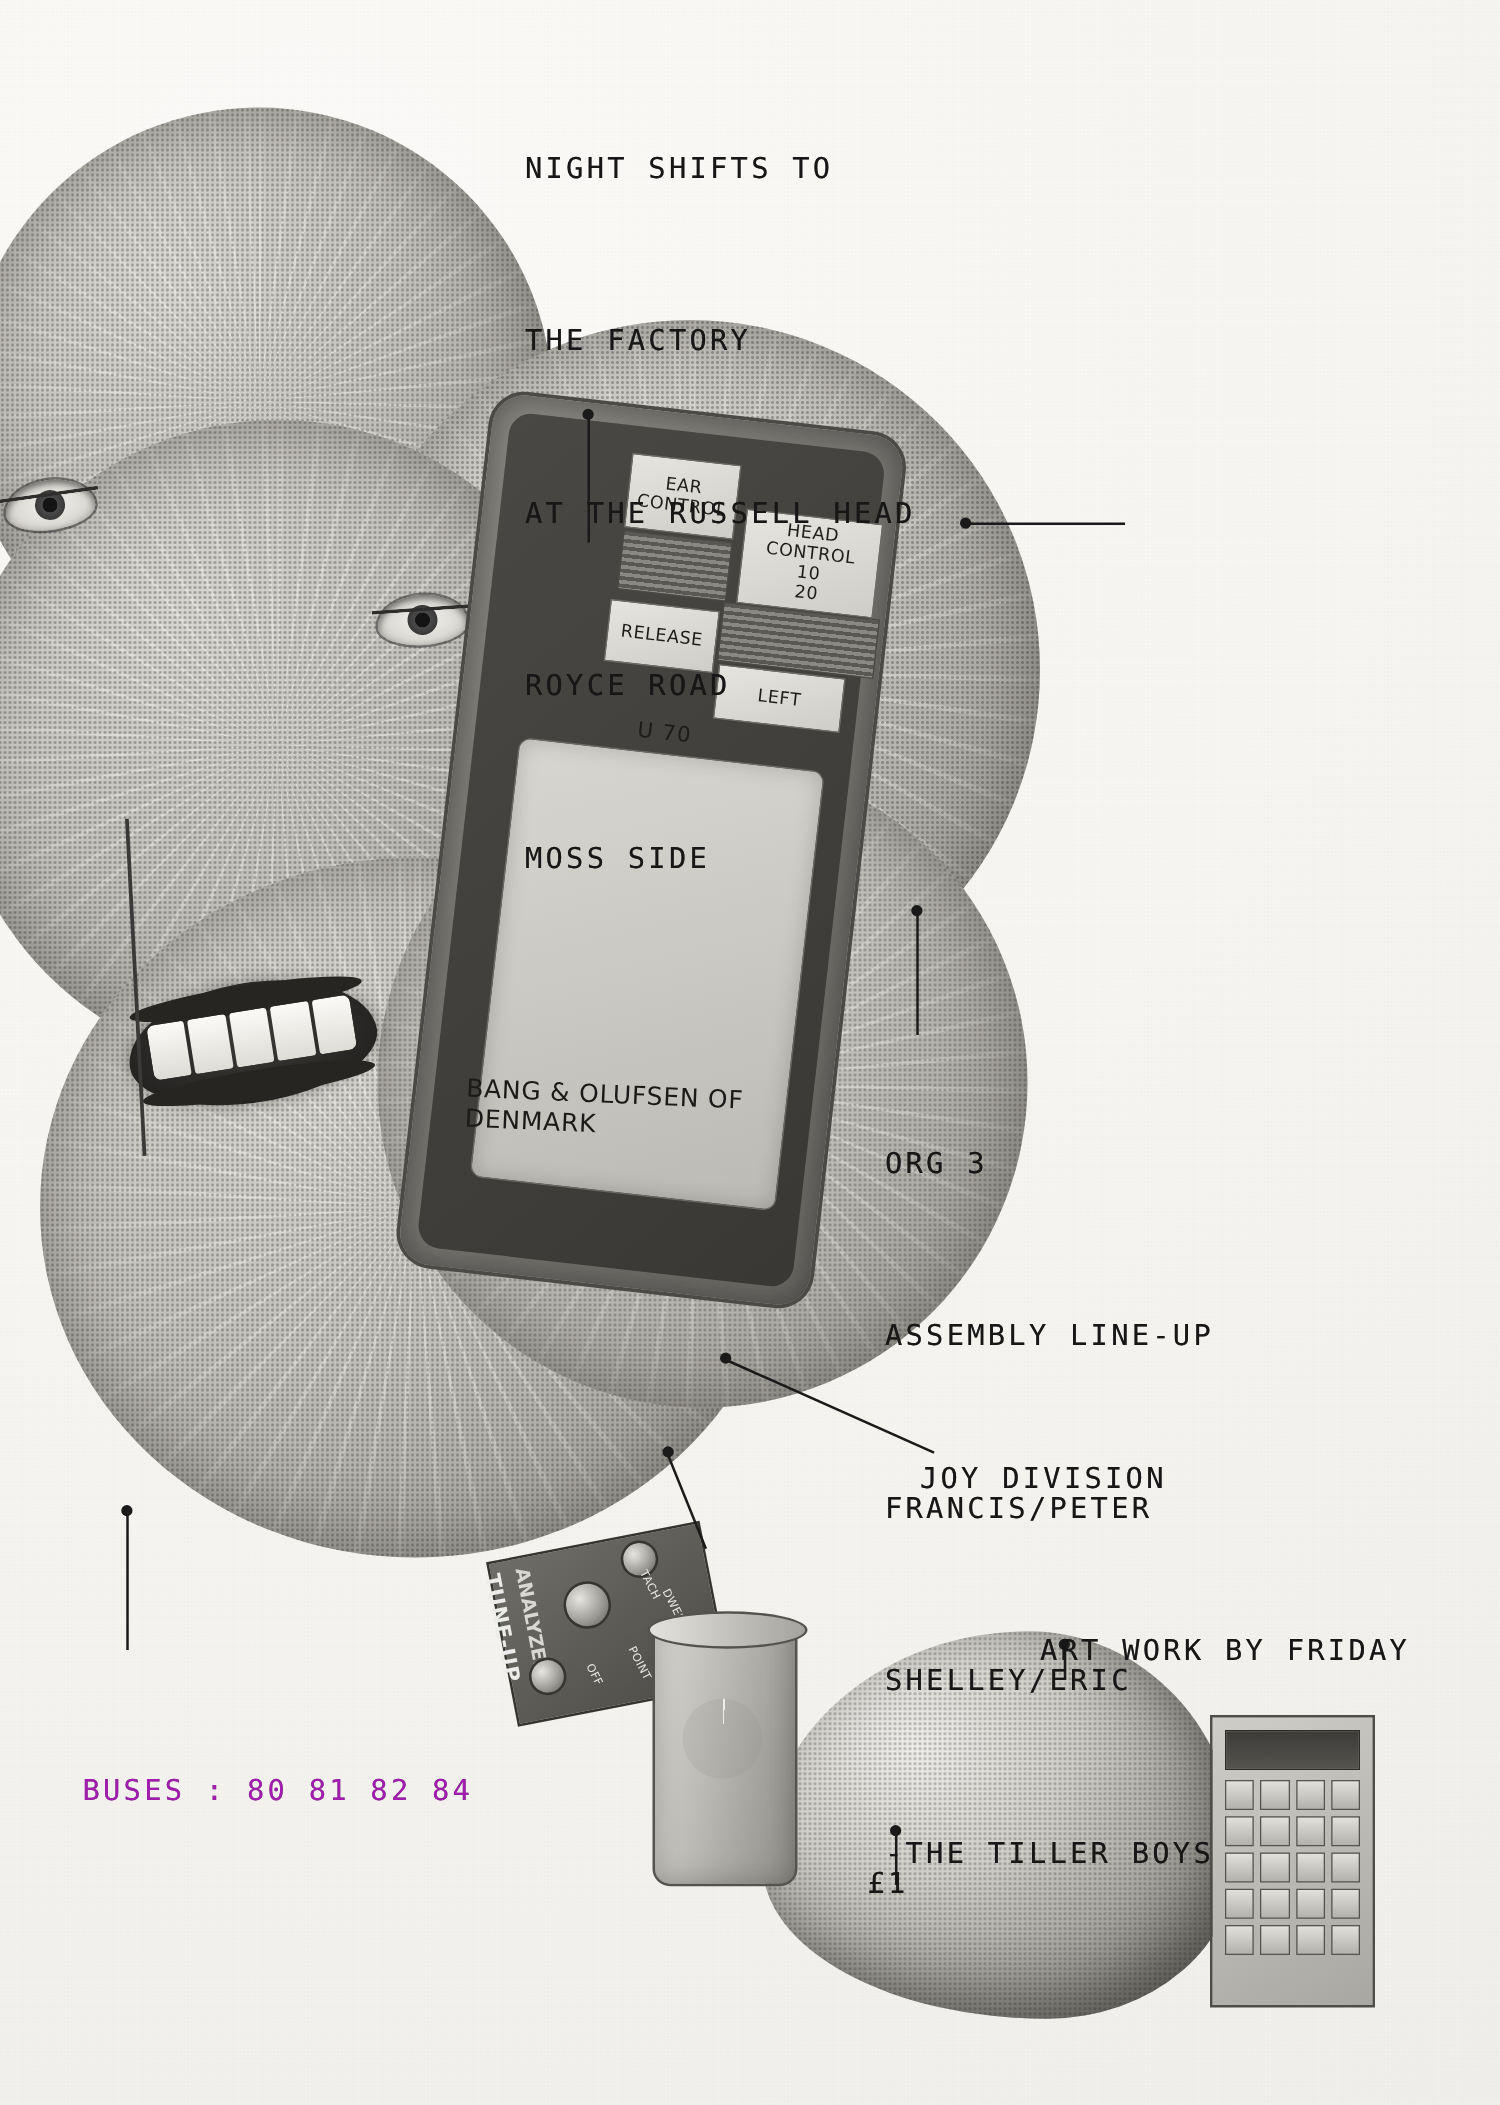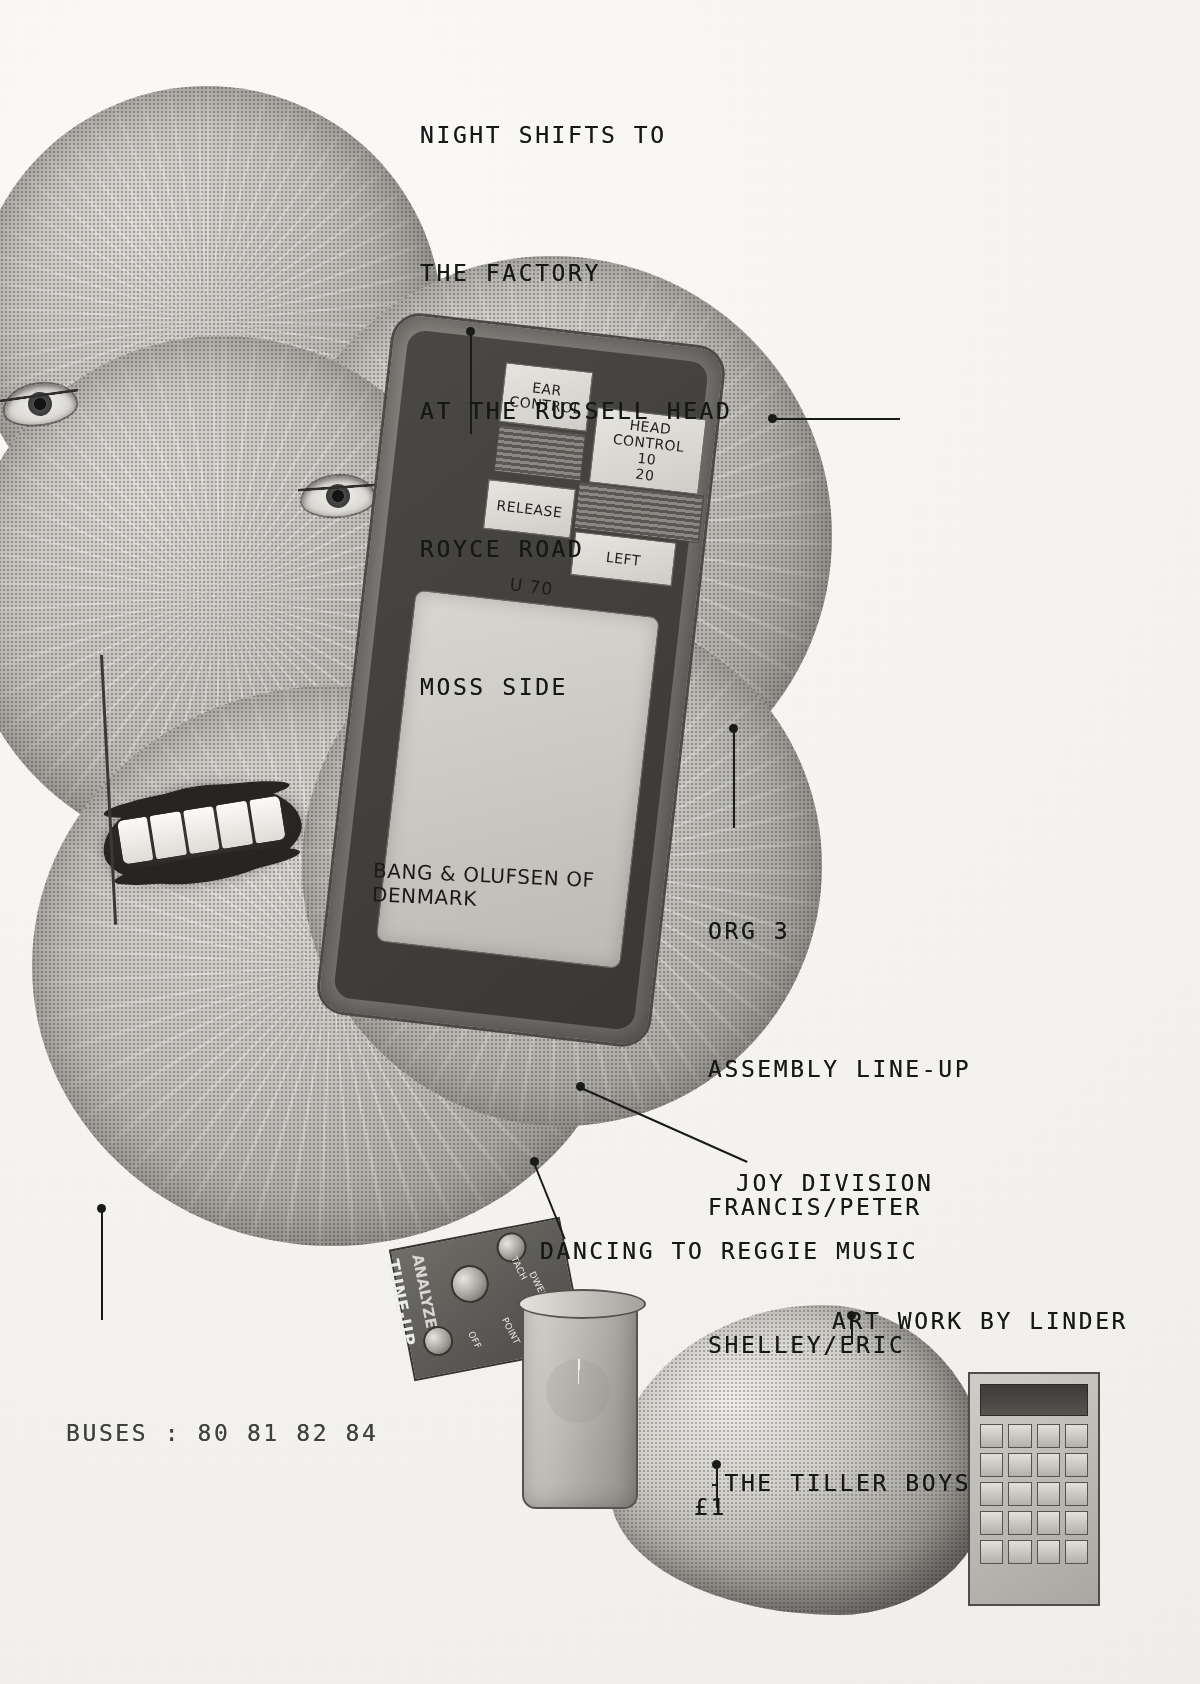--- a/index.html
+++ b/index.html
@@ -304,24 +304,23 @@
   <div class="tw" style="left:708px;top:816px;">
     <div>ORG 3</div>
     <div>ASSEMBLY LINE-UP</div>
     <div>FRANCIS/PETER</div>
     <div>SHELLEY/ERIC</div>
     <div>-THE TILLER BOYS</div>
   </div>
 
   <div class="tw" style="left:736px;top:1160px;">JOY DIVISION</div>
 
-  <div class="tw" style="left:540px;top:1228px;">DANCING TO REGGIE MUSIC</div>
-
-  <div class="tw" style="left:832px;top:1298px;">ART WORK BY LINDER</div>
+
+  <div class="tw" style="left:832px;top:1298px;">ART WORK BY FRIDAY</div>
 
   <div class="tw" style="left:694px;top:1484px;">£1</div>
 
   <div class="tw light" style="left:66px;top:1318px;">
-    <div style="color:#404040;">BUSES : 80 81 82 84</div>
+    <div style="color:#a21caf;">BUSES : 80 81 82 84</div>
     
     
   </div>
 </div>
 
 </body></html>

